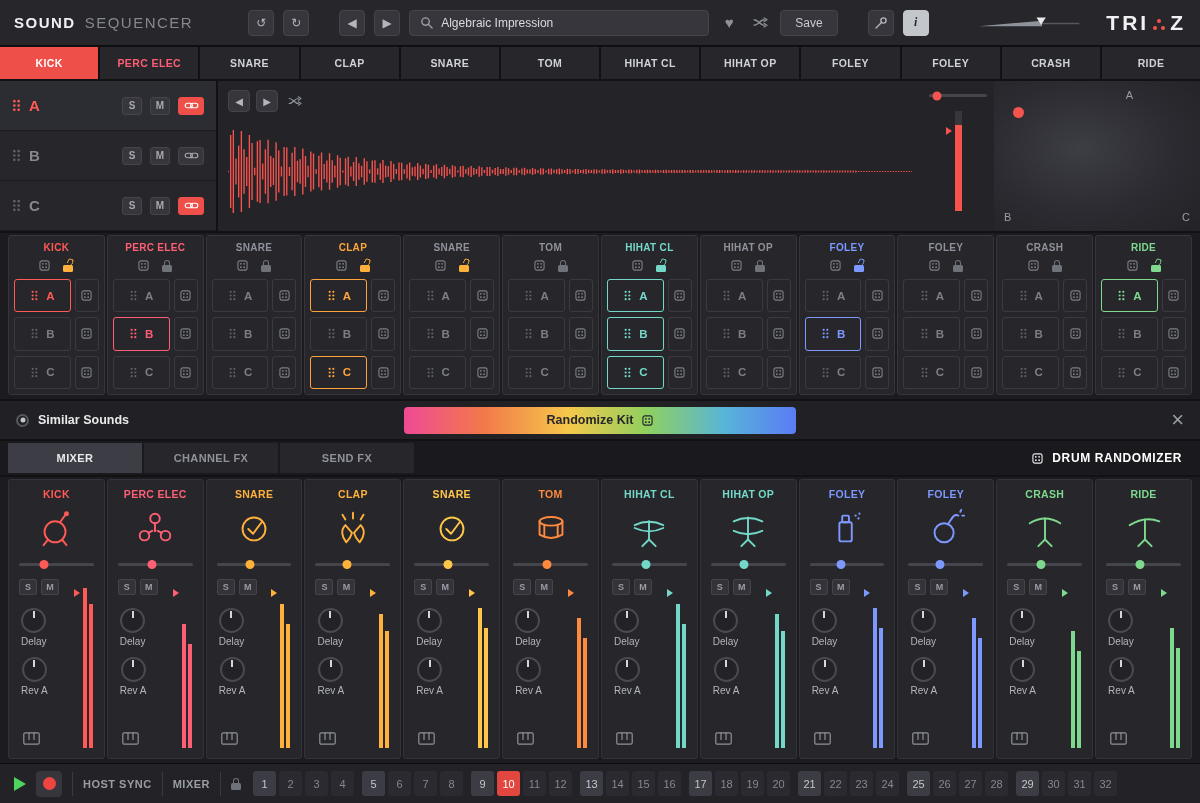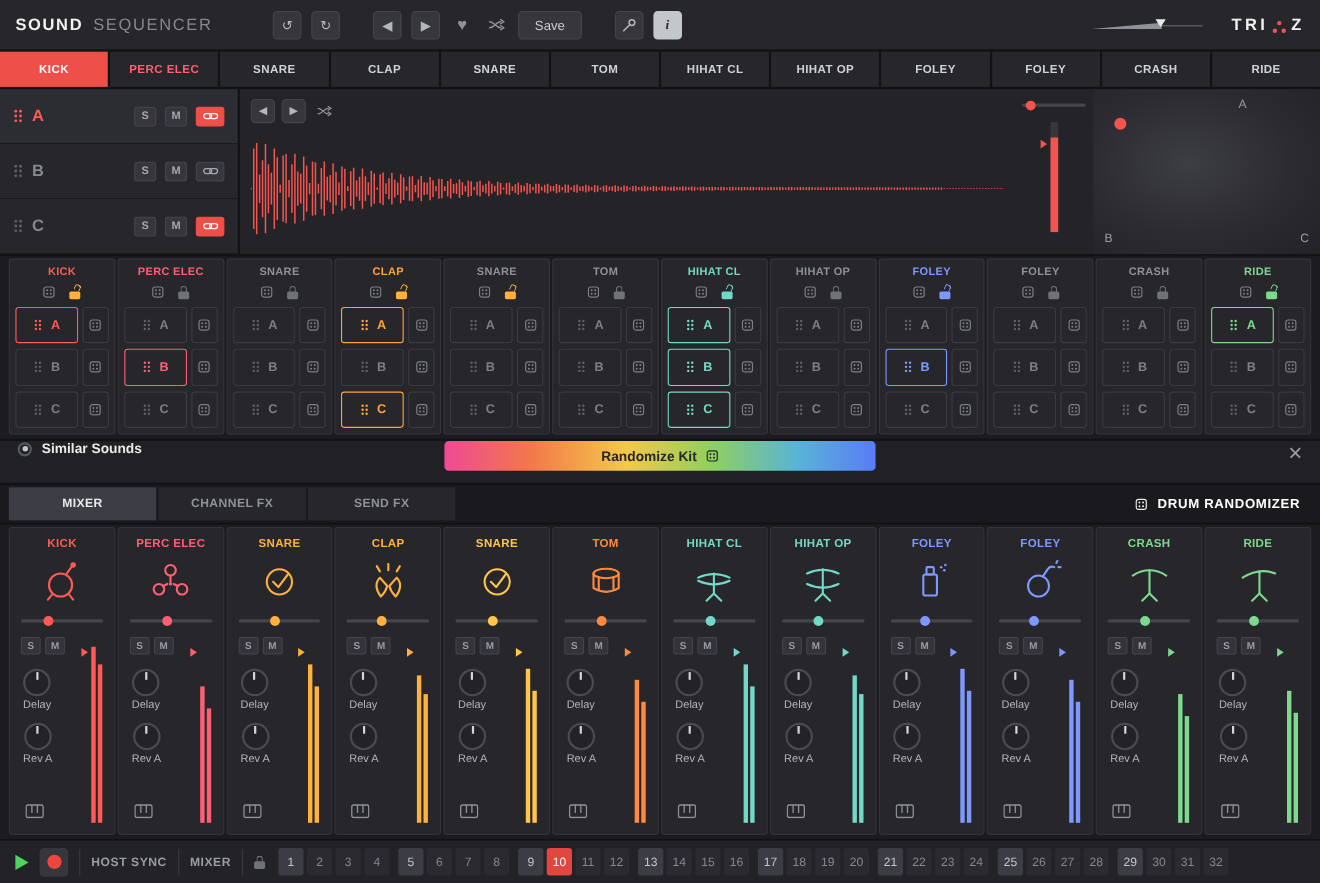--- a/index.html
+++ b/index.html
@@ -17,21 +17,21 @@
 .searchbox{height:26px;background:#36363c;border:1px solid #44444b;border-radius:4px;display:flex;align-items:center;gap:8px;padding:0 10px;cursor:text}
 .searchbox.presets{width:300px}
 .sval{font-size:12px;color:#d9dbde;white-space:nowrap}
 .magsvg{width:13px;height:13px;stroke:#9a9da3;fill:none;stroke-width:1.5;stroke-linecap:round;flex:0 0 13px}
 .plain{background:none;border:none;width:22px;color:#8f929a}
 .heart{font-size:15px}
 .savebtn{height:26px;padding:0 14px;background:#36363c;border:1px solid #44444b;border-radius:4px;color:#c9ccd1;font-size:12px;cursor:pointer;font-family:inherit}
 .infotile{background:#c3c6cb;border-color:#c3c6cb;color:#2a2a2e;font-weight:700;font-style:italic;font-family:"Liberation Serif",serif}
 .volsvg{width:112px;height:18px;margin-left:auto;cursor:pointer}
 .logo{display:flex;align-items:center;gap:3px;margin-left:12px}
-.lg{font-size:15px;font-weight:700;color:#f0f1f3;letter-spacing:3px}
+.lg{font-size:21px;font-weight:700;color:#f0f1f3;letter-spacing:3px}
 .ldots{position:relative;width:15px;height:18px;display:inline-block}
 .ldots i{position:absolute;width:4px;height:4px;border-radius:50%;background:#f4534e}
 .ldots i:nth-child(1){left:1px;bottom:2px}
 .ldots i:nth-child(2){left:9px;bottom:2px}
 .ldots i:nth-child(3){left:5px;bottom:9px}
 
 
 .tracktabs{height:35px;flex:0 0 35px;display:flex;gap:2px;background:#121215;padding:1px 0 2px}
 .ttab{flex:1;background:#26262b;display:flex;align-items:center;justify-content:center;cursor:pointer}
 .ttab span{font-size:10.5px;font-weight:700;letter-spacing:.4px;color:var(--c,#cfd2d6)}
@@ -88,21 +88,21 @@
 .slot.on .slot-main{border-color:var(--c)}
 .slot .dotsvg{width:8px;height:11px}
 .slot.on .dotsvg{fill:var(--c)}
 .slot .sltr{font-size:11.5px;font-weight:700;color:#7c7f86}
 .slot.on .sltr{color:var(--c)}
 .dicebox{width:24px;border:1px solid #3a3a41;border-radius:3px;background:none;display:flex;align-items:center;justify-content:center;color:#7c7f86;cursor:pointer}
 .dicesvg{width:11px;height:11px;stroke:currentColor;fill:none;stroke-width:1.2;flex:0 0 11px}
 .dicesvg .fd{fill:currentColor;stroke:none}
 
 
-.randbar{height:40px;flex:0 0 40px;background:#202025;display:flex;align-items:flex-start;position:relative;border-bottom:2px solid #121215;padding:0 16px}
+.randbar{height:40px;flex:0 0 40px;background:#202025;display:flex;align-items:center;position:relative;border-bottom:2px solid #121215;padding:0 16px}
 .simgrp{display:flex;align-items:center;gap:9px;cursor:pointer}
 .radio{width:13px;height:13px;border-radius:50%;border:2px solid #55585e;position:relative}
 .radio::after{content:"";position:absolute;left:50%;top:50%;transform:translate(-50%,-50%);width:5px;height:5px;border-radius:50%;background:#c3c6cb}
 .simlbl{font-size:12.5px;font-weight:700;color:#e8e9ea}
 .randbtn{position:absolute;left:50%;transform:translateX(-50%);width:392px;height:27px;border:none;border-radius:4px;background:linear-gradient(90deg,#ee4a95 0%,#f2784a 20%,#f5c84a 42%,#8fd05f 62%,#57b4d8 82%,#5b7bf5 100%);display:flex;align-items:center;justify-content:center;gap:9px;cursor:pointer;font-family:inherit}
 .randbtn span{font-size:12.5px;font-weight:700;color:#26262b}
 .randbtn .dicesvg{color:#26262b;width:13px;height:13px}
 .closex{margin-left:auto;font-size:22px;color:#9a9da3;cursor:pointer;line-height:1}
 
 
@@ -169,20 +169,27 @@
   <header class="topbar">
     <div class="title">
       <span class="t1">SOUND</span>
       <span class="t2">SEQUENCER</span>
     </div>
     <button class="tile">↺</button>
     <button class="tile">↻</button>
     <span class="hgap"></span>
     <button class="tile">◀</button>
     <button class="tile">▶</button>
+    <div class="searchbox presets">
+      <svg class="magsvg" viewBox="0 0 14 14">
+          <circle cx="6" cy="6" r="4"></circle>
+          <line x1="9" y1="9" x2="13" y2="13"></line>
+        </svg>
+      <span class="sval">Algebraic Impression</span>
+    </div>
     <button class="tile plain heart">♥</button>
     <button class="tile plain">
       <svg viewBox="0 0 16 12" style="width:15px;height:11px">
           <path d="M1 3 C6 3 7 9 12 9 M1 9 C6 9 7 3 12 3"></path>
           <path d="M12 1 L15 3 L12 5 M12 7 L15 9 L12 11"></path>
         </svg>
     </button>
     <button class="savebtn">Save</button>
     <span class="hgap"></span>
     <button class="tile">

